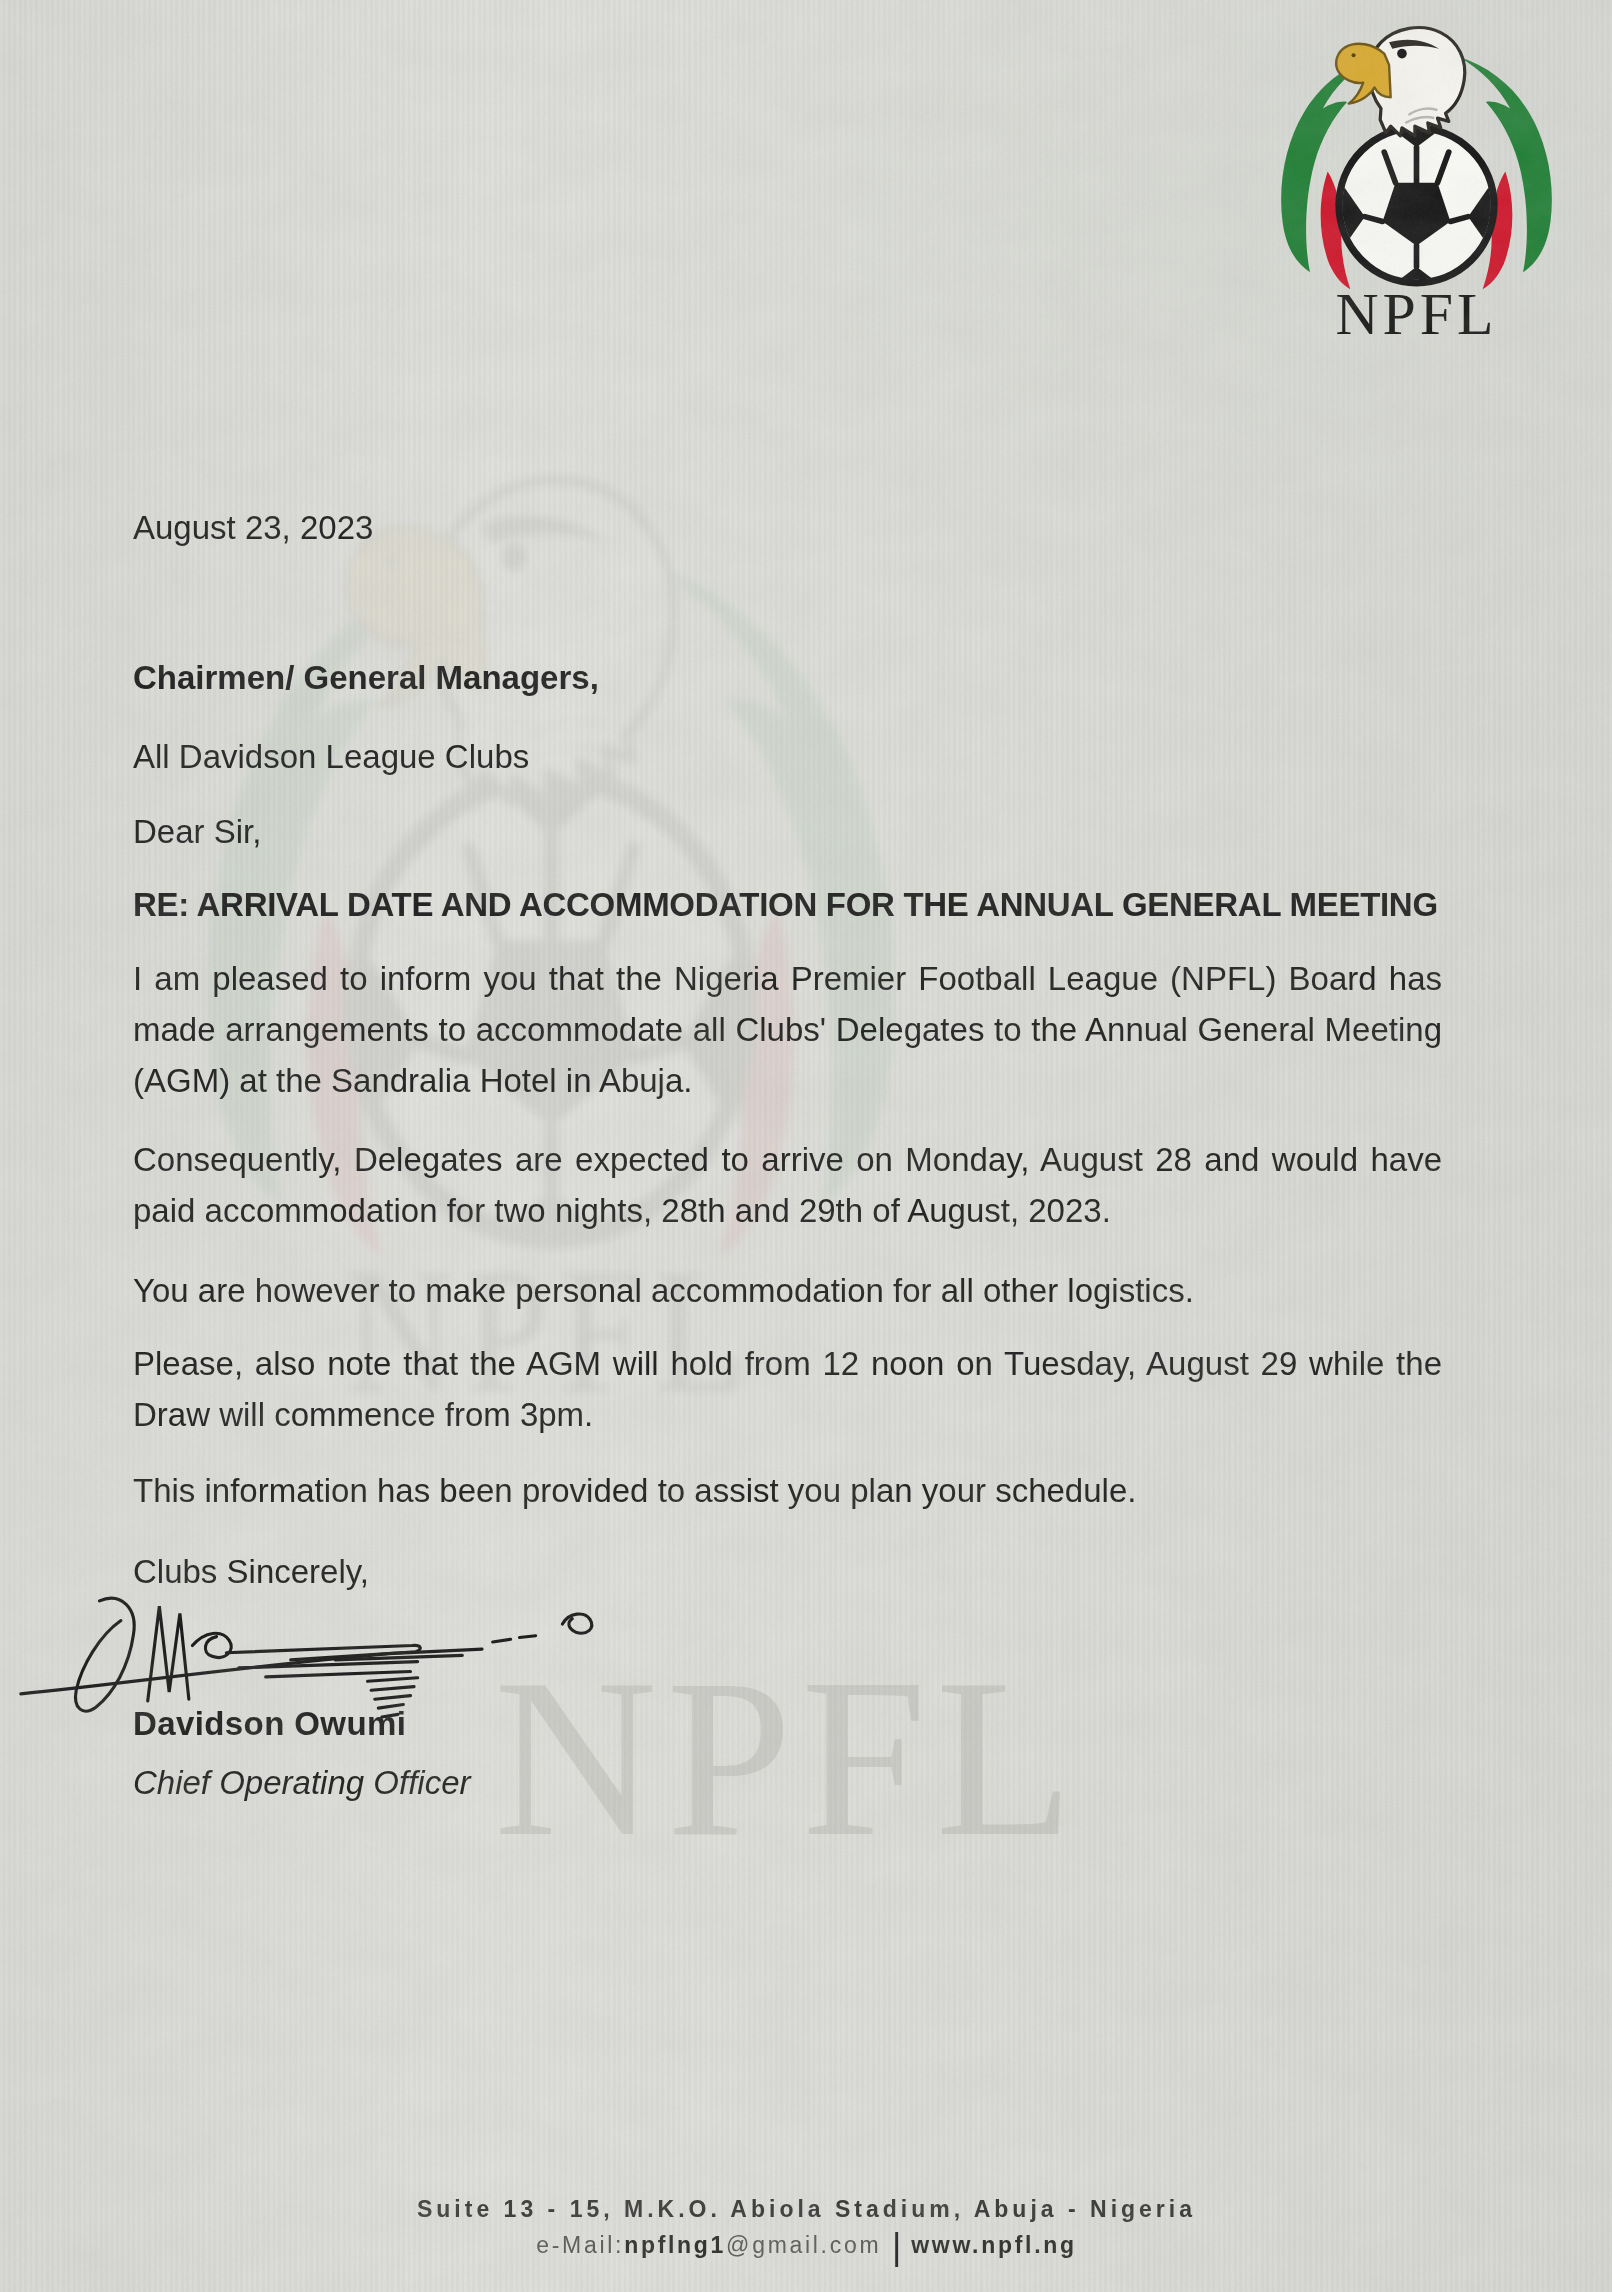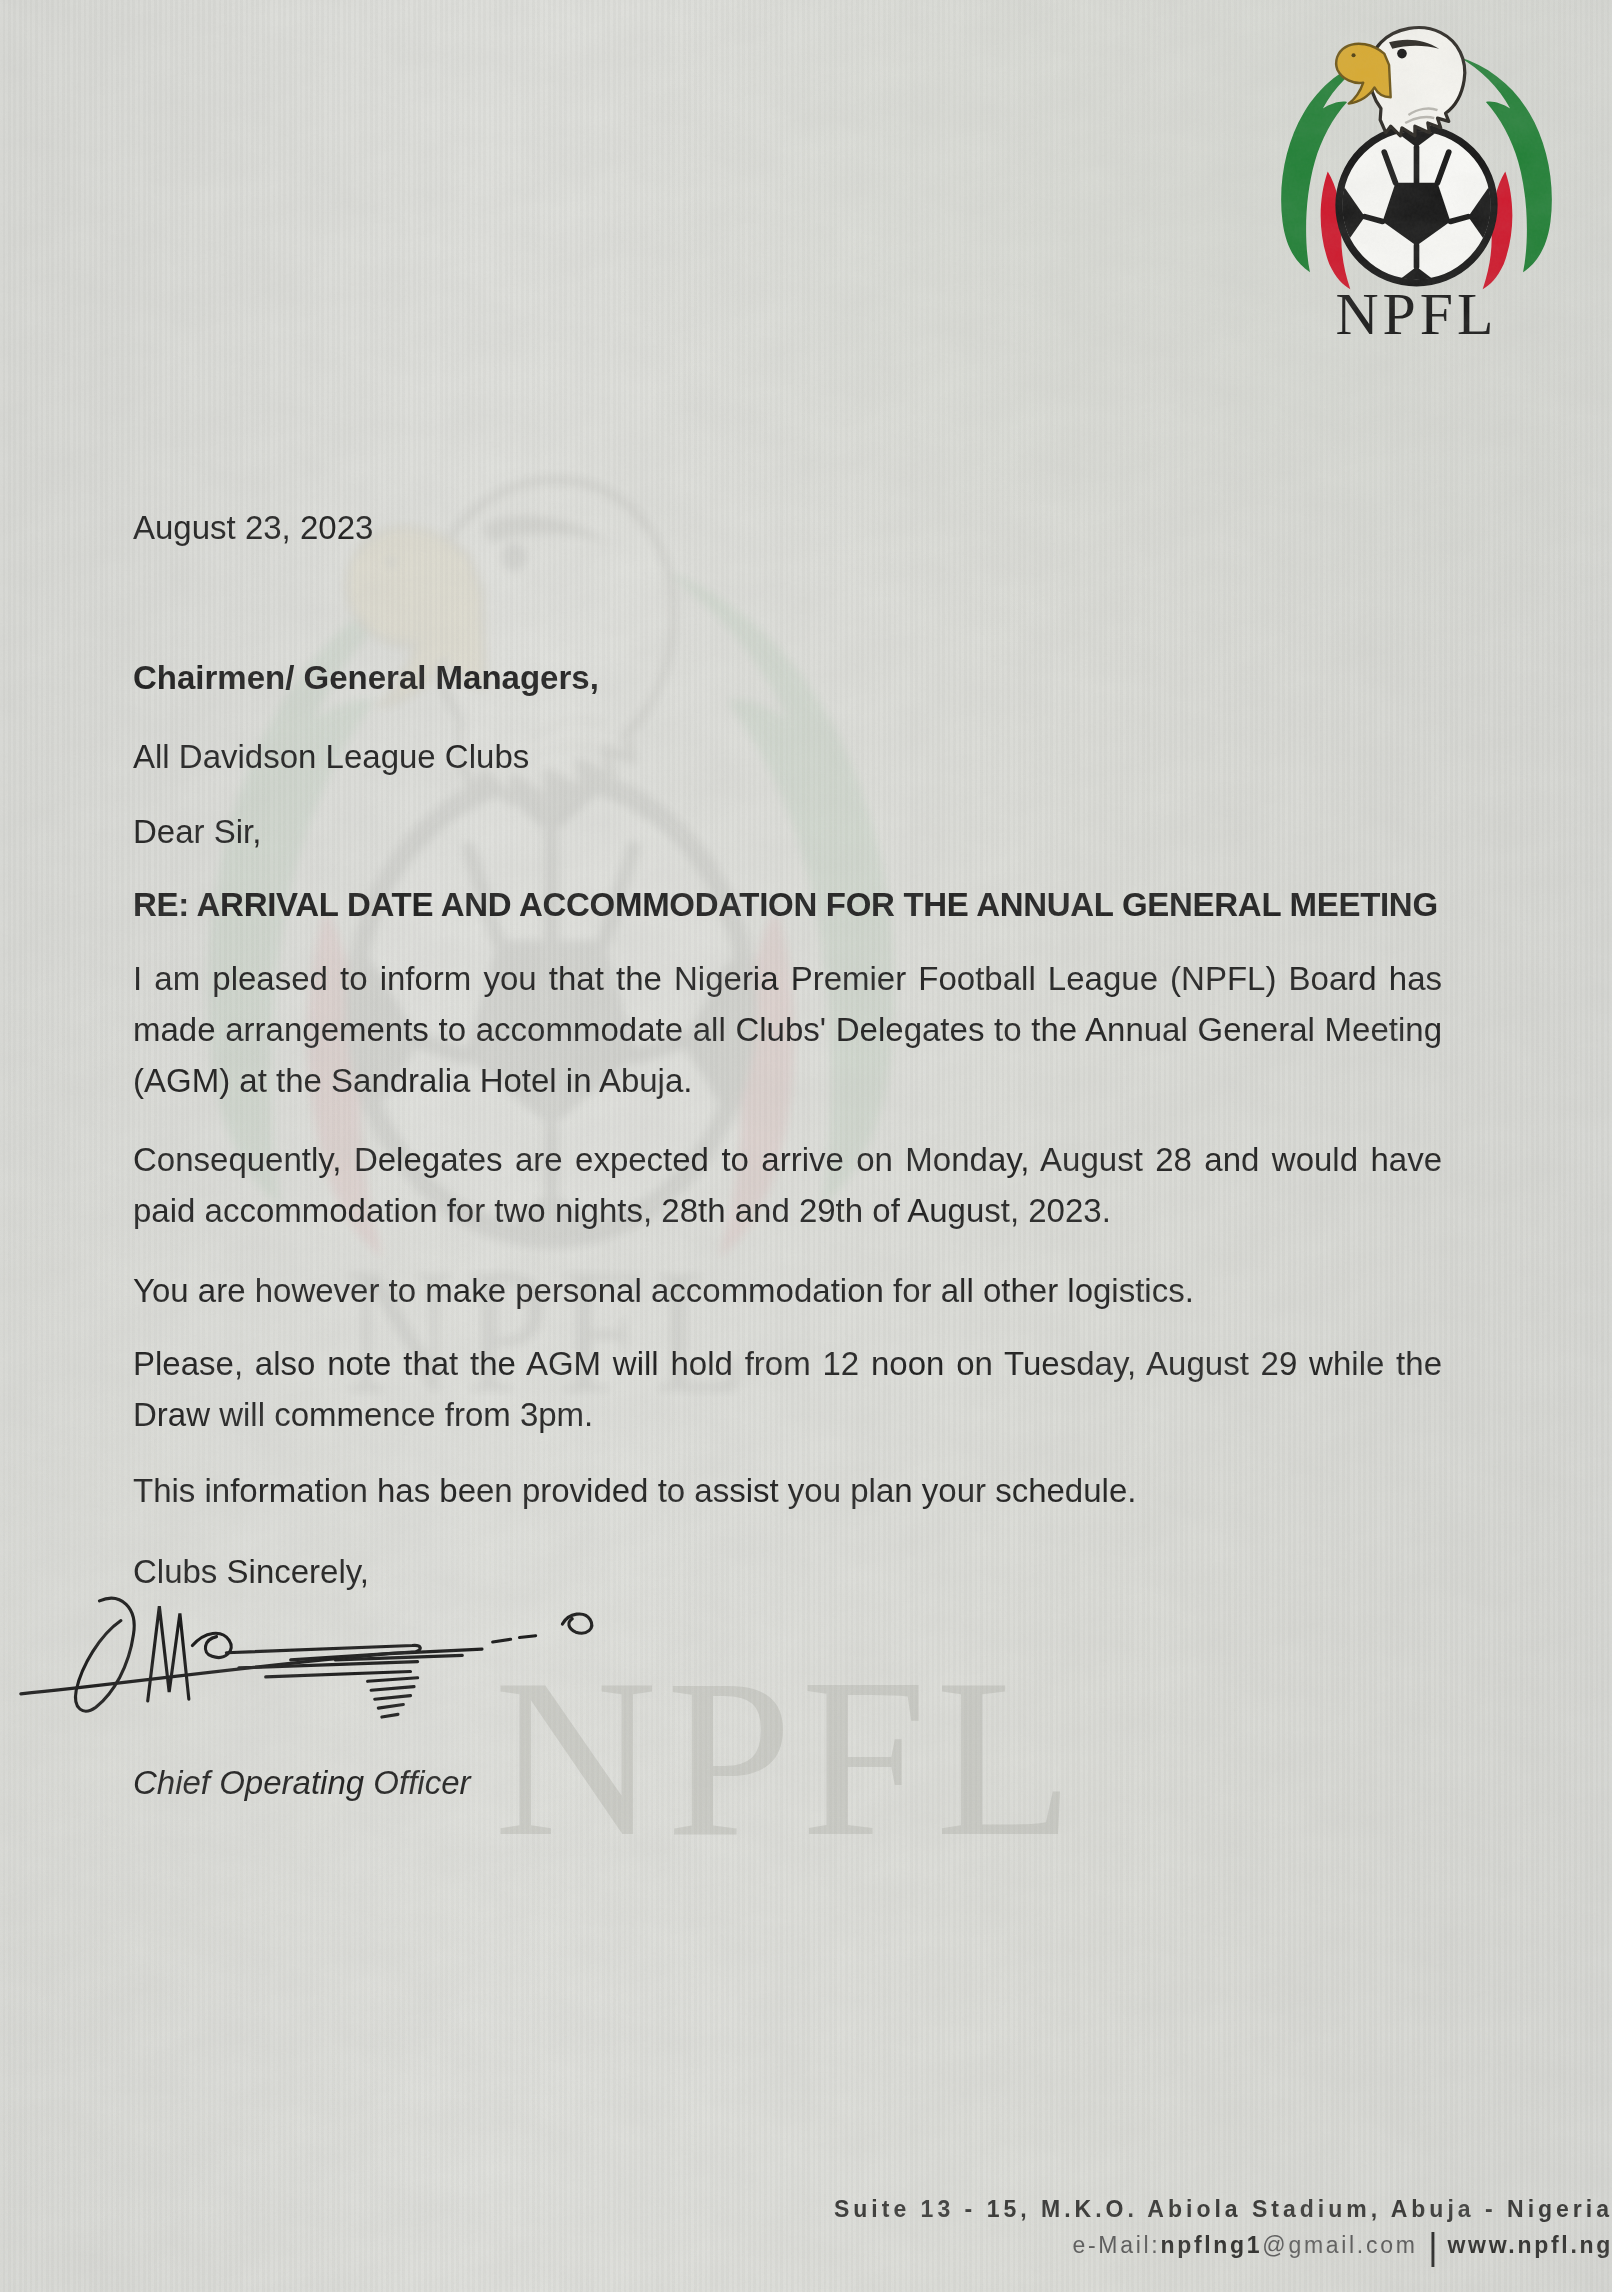--- a/index.html
+++ b/index.html
@@ -23,21 +23,21 @@
   .italicbold { font-weight:normal; font-style:italic; }
   .closing-name { letter-spacing:0.4px; }
   .wm-text {
     left:494px; top:1628px; font-family:"Liberation Serif", serif;
     font-size:226px; letter-spacing:9px; color:rgba(104,104,94,.17);
     pointer-events:none; user-select:none;
   }
   .crest { left:1247px; top:5.4px; width:339px; height:349px; }
   .crest-wm { left:121px; top:452px; width:860px; height:958px; opacity:.06; filter:blur(4.5px); pointer-events:none; }
   .sig { left:12.5px; top:1583px; width:618px; height:143px; }
-  .footer { left:0; right:0; text-align:right; color:#2e2e2c; }
+  .footer { left:0; right:0; text-align:center; color:#2e2e2c; }
   .footer-line1 { top:2196px; font-size:23px; font-weight:bold; letter-spacing:4px; color:#333331; }
   .footer-line2 { top:2226px; font-size:23px; letter-spacing:2.7px; color:#555; }
   .footer-line2 .strong { font-weight:bold; color:#2a2a28; }
   .footer-line2 .bar { display:inline-block; font-weight:200; font-size:36px; color:#222; vertical-align:-6.3px; padding:0 7.2px 0 10.7px; }
 </style>
 </head>
 <body>
 
 <div class="page">
 
@@ -123,20 +123,21 @@
     <path d="M200,70 C214,54 233,52 241,64 C249,76 236,87 222,82 C210,78 213,63 227,60"></path>
     <path d="M238,78 L446,70 C456,69 458,74 450,77 L310,86"></path>
     <path d="M252,95 L452,88"></path>
     <path d="M282,105 L444,99"></path>
     <path d="M360,86 L502,81"></path>
     <path d="M396,110 L452,106 M400,120 L448,116 M404,130 L444,126 M408,140 L436,136 M412,150 L430,147"></path>
     <path d="M536,66 L556,63 M566,61 L584,59"></path>
     <path d="M614,46 C621,33 639,31 645,41 C651,51 641,59 629,55 C620,51 619,44 625,40"></path>
   </svg>
 
+  <div class="abs textblock bold closing-name" style="top:1698px">Davidson Owumi</div>
   <div class="abs textblock italicbold" style="top:1757px">Chief Operating Officer</div>
 
   <div class="abs footer footer-line1">Suite 13 - 15, M.K.O. Abiola Stadium, Abuja - Nigeria</div>
   <div class="abs footer footer-line2">
     <span>e-Mail:</span><span class="strong">npflng1</span><span>@gmail.com</span><span class="bar">|</span><span class="strong">www.npfl.ng</span>
   </div>
 
   <svg class="grain" width="1613" height="2293" viewBox="0 0 1801 2560">
     <filter id="paperGrainSoft">
       <feTurbulence type="fractalNoise" baseFrequency="0.012 0.02" numOctaves="5" seed="7"></feTurbulence>

